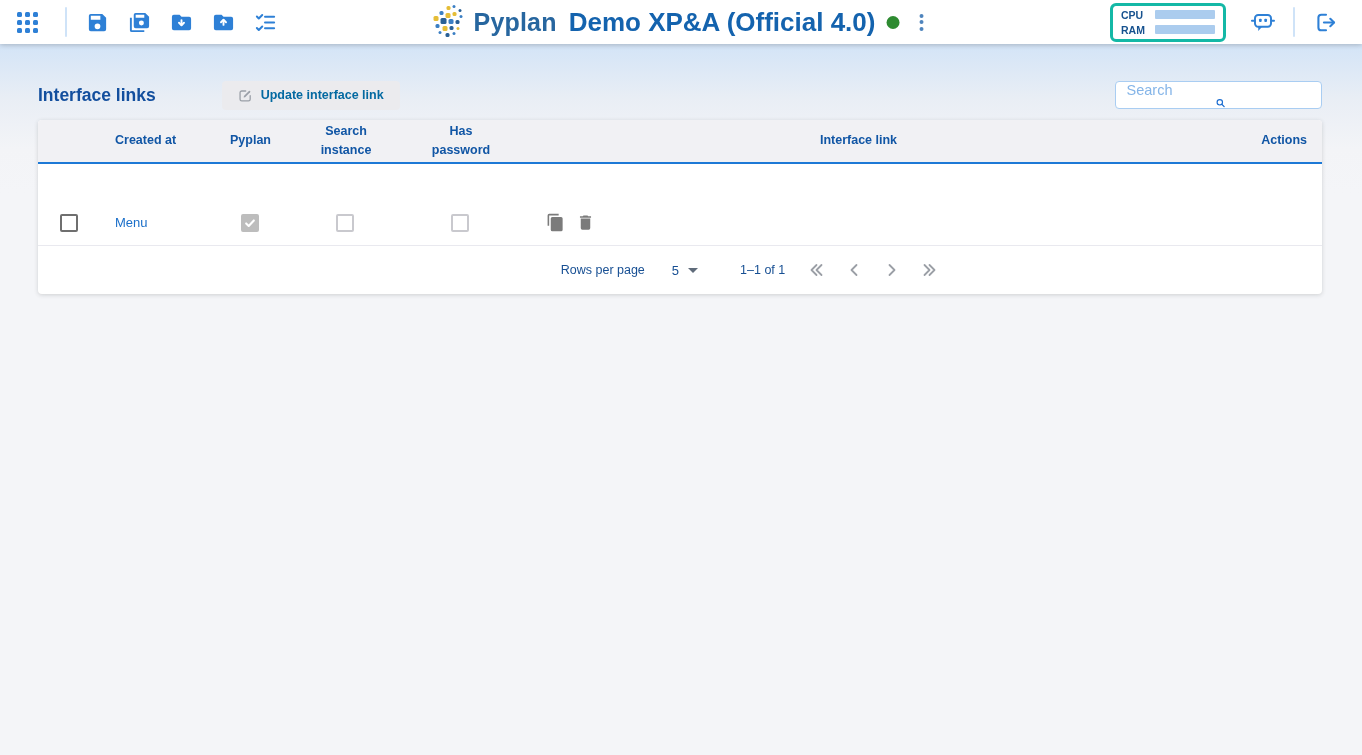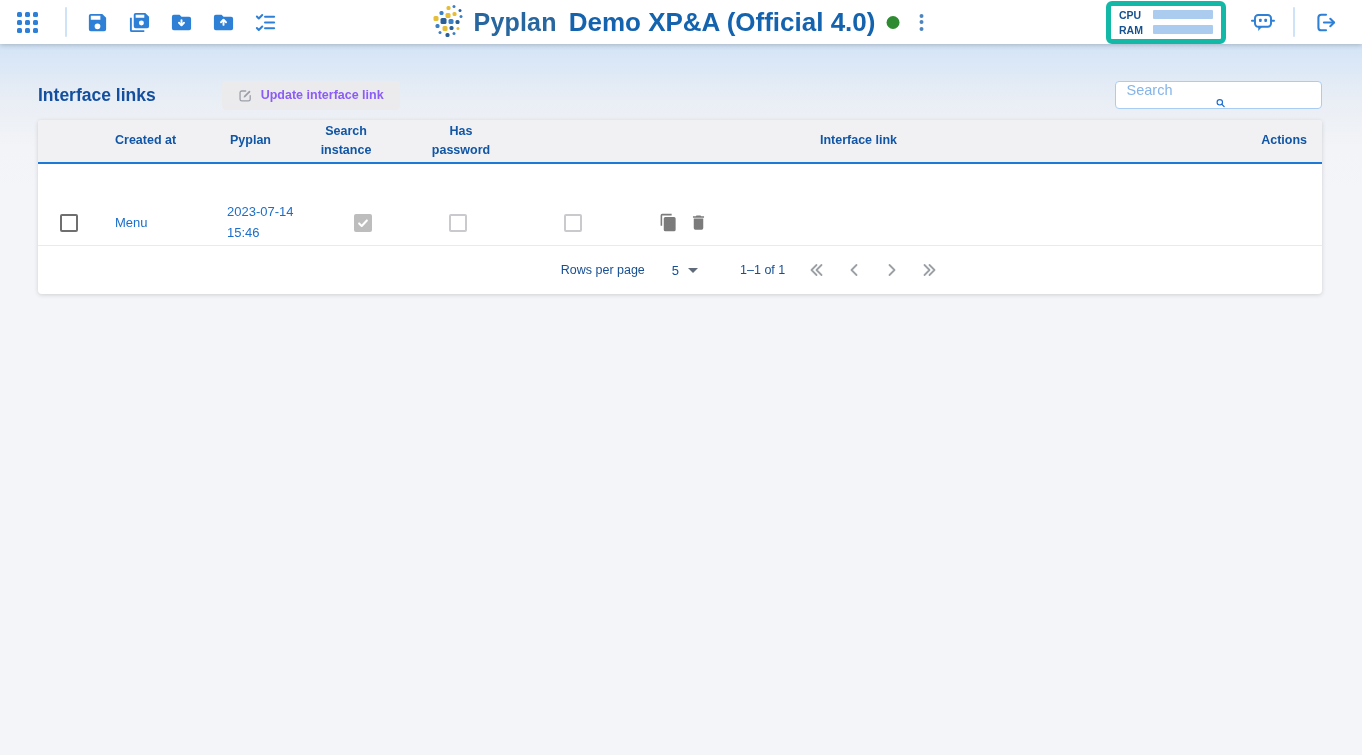--- a/index.html
+++ b/index.html
@@ -21,35 +21,35 @@
                display:flex; align-items:center; white-space:nowrap; }
   .logo { width:34px; height:34px; position:relative; margin-right:7px; }
   .logo i { position:absolute; border-radius:1.5px; }
   .brand { font-size:25px; font-weight:bold; color:#27669f; margin-right:12px; letter-spacing:.2px; }
   .app-title { font-size:26px; font-weight:bold; color:#1463ae; }
   .status-dot { width:13px; height:13px; border-radius:50%; background:#2e8b31; margin-left:11px; }
   .kebab { margin-left:14px; display:flex; flex-direction:column; gap:2.5px; padding:6px; cursor:pointer; }
   .kebab i { width:4px; height:4px; border-radius:50%; background:#4e84bd; }
 
   .tb-right { display:flex; align-items:center; padding-right:12px; margin-left:auto; }
-  .meter-box { border:5px solid #14b8a6; border-radius:6px; padding:3px 8px;
+  .meter-box { border:3px solid #14b8a6; border-radius:6px; padding:3px 8px;
                display:flex; flex-direction:column; gap:3px; background:#fff; }
   .meter-row { display:flex; align-items:center; gap:6px; }
   .meter-label { font-size:10.5px; font-weight:bold; color:#17528f; width:28px; }
   .meter-bar { width:60px; height:9px; background:#abccee; border-radius:1px; }
   .bot-btn { margin-left:20px; margin-right:0; }
 
   
   .content { height:711px;
              background:linear-gradient(180deg,#d3e4f7 0px,#e9eef5 55px,#f3f4f7 105px,#f4f5f8 150px); }
   .page-head { display:flex; align-items:center; padding:36px 40px 0 38px; height:66px; }
   .page-title { font-size:17.5px; font-weight:bold; color:#134f9e; }
   .update-btn { margin-left:66px; height:29px; background:#ebebee; border:none; border-radius:4px;
                 display:flex; align-items:center; gap:8px; padding:0 16px;
-                color:#8b5cf6; font-weight:bold; font-size:12.5px; font-family:inherit; cursor:default; }
+                color:#0369a1; font-weight:bold; font-size:12.5px; font-family:inherit; cursor:default; }
   .search-box { margin-left:auto; width:207px; height:28px; border:1px solid #a9cdf2; border-radius:4px;
                 background:#fff; display:flex; align-items:center; padding:0 9px 0 12px;flex-direction:column; }
   .search-input { border:none; outline:none; flex:1; min-width:0; font-size:14.5px; color:#2c6fb8;
                   font-family:inherit; background:transparent; }
   .search-input::placeholder { color:#85b5e8; opacity:1; }
 
   .card { margin:10px 40px 0 38px; background:#fff; border-radius:4px;
           box-shadow:0 1px 4px rgba(60,64,67,.20); }
 
   .thead { display:flex; align-items:center; background:#f1f1f4; min-height:44px;
@@ -264,23 +264,20 @@
 
     <div class="trow">
       <div class="c0">
         <span class="checkbox">
           
         </span>
       </div>
       <div class="c1">
         <span class="blue-text">Menu</span>
       </div>
-      <div class="c2">
-        <span class="date-span">2023-07-14 15:46</span>
-      </div>
       <div class="c3">
         <span class="checkbox dim checked">
           <svg width="12" height="12" viewBox="0 0 14 14" fill="none" stroke="#fff" stroke-width="2.4" stroke-linecap="round" stroke-linejoin="round">
               <path d="M2.5 7.5l3 3 6-6.5"></path>
             </svg>
         </span>
       </div>
       <div class="c4">
         <span class="checkbox dim">
           

